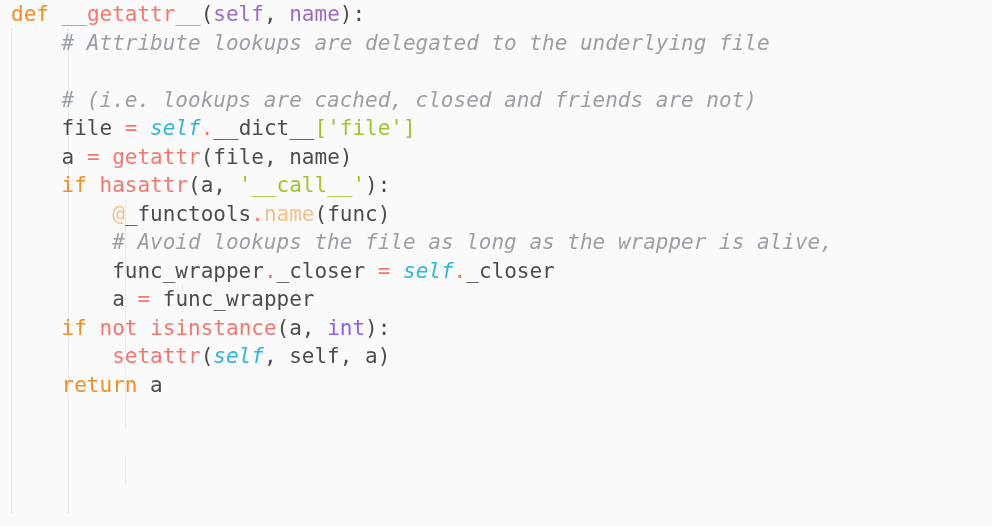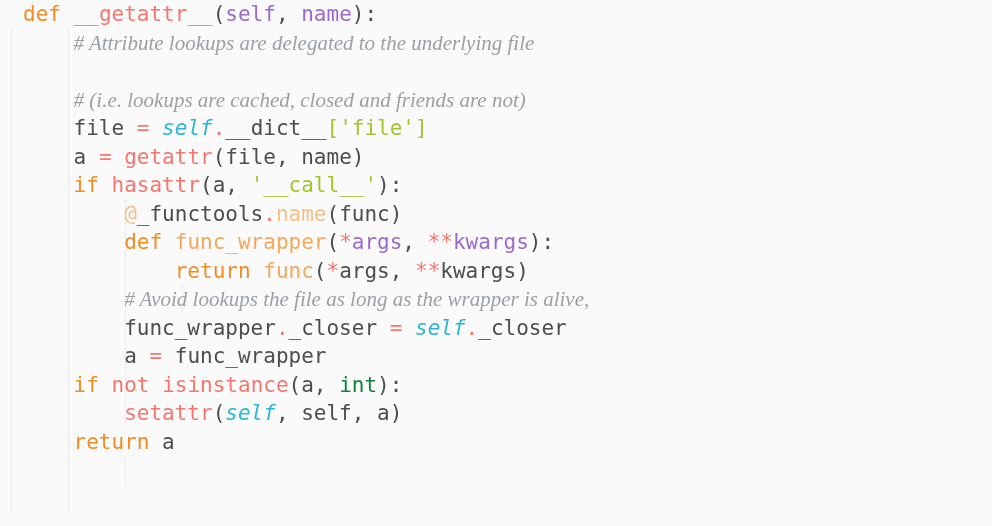--- a/index.html
+++ b/index.html
@@ -46,36 +46,35 @@
     margin: 0;
   }
   .code-line {
     height: 28.5px;
     line-height: 28.5px;
     font-size: 21px;
     white-space: pre;
     letter-spacing: 0px;
     color: #4d4d4d;
     padding-left: 11px;
-    margin-left: 12px;
   }
 
   
   .t-kw        { color: #F08D24; }              
   .t-kw2       { color: #F4776E; }              
   .t-fn-def    { color: #F4776E; }              
   .t-builtin   { color: #F4776E; }              
   .t-param     { color: #9B6BC9; }              
   .t-self      { color: #2DB6D6; font-style: italic; }  
-  .t-type      { color: #15803d; }              
+  .t-type      { color: #8b5cf6; }              
   .t-str       { color: #9FC62A; }              
   .t-op        { color: #F4776E; }              
   .t-fname     { color: #F2A860; }              
   .t-plain     { color: #4d4d4d; }
-  .t-comment   { color: #9aa0a6; font-style: italic; font-family: Liberation Serif, serif; }
+  .t-comment   { color: #9aa0a6; font-style: italic; }
   .t-decorator { color: #F2C08A; }
 </style>
 </head>
 <body>
 
 <div id="code-viewer">
   <div class="guide-layer">
       <div class="indent-guide" style="left: 11px; top: 28.5px; height: 484.5px;"></div>
       <div class="indent-guide" style="left: 68.12px; top: 28.5px; height: 484.5px;"></div>
       <div class="indent-guide" style="left: 125.24px; top: 199.5px; height: 228px;"></div>
@@ -84,22 +83,20 @@
     </div>
   <div class="code-body">
       <div class="code-line"><span class="t-kw">def</span><span class="t-plain"> </span><span class="t-fn-def">__getattr__</span><span class="t-plain">(</span><span class="t-param">self</span><span class="t-plain">, </span><span class="t-param">name</span><span class="t-plain">):</span></div>
       <div class="code-line"><span class="t-plain">    </span><span class="t-comment"># Attribute lookups are delegated to the underlying file</span></div>
       <div class="code-line"><span class="t-plain">    </span></div>
       <div class="code-line"><span class="t-plain">    </span><span class="t-comment"># (i.e. lookups are cached, closed and friends are not)</span></div>
       <div class="code-line"><span class="t-plain">    </span><span class="t-plain">file </span><span class="t-op">=</span><span class="t-plain"> </span><span class="t-self">self</span><span class="t-op">.</span><span class="t-plain">__dict__</span><span class="t-str">[</span><span class="t-str">'file'</span><span class="t-str">]</span></div>
       <div class="code-line"><span class="t-plain">    </span><span class="t-plain">a </span><span class="t-op">=</span><span class="t-plain"> </span><span class="t-builtin">getattr</span><span class="t-plain">(file, name)</span></div>
       <div class="code-line"><span class="t-plain">    </span><span class="t-kw">if</span><span class="t-plain"> </span><span class="t-builtin">hasattr</span><span class="t-plain">(a, </span><span class="t-str">'__call__'</span><span class="t-plain">):</span></div>
       <div class="code-line"><span class="t-plain">        </span><span class="t-decorator">@</span><span class="t-plain">_functools</span><span class="t-op">.</span><span class="t-decorator">name</span><span class="t-plain">(func)</span></div>
-      <div class="code-line"><span class="t-plain">        </span><span class="t-kw">def</span><span class="t-plain"> </span><span class="t-fname">func_wrapper</span><span class="t-plain">(</span><span class="t-op">*</span><span class="t-param">args</span><span class="t-plain">, </span><span class="t-op">**</span><span class="t-param">kwargs</span><span class="t-plain">):</span></div>
-      <div class="code-line"><span class="t-plain">            </span><span class="t-kw">return</span><span class="t-plain"> </span><span class="t-fname">func</span><span class="t-plain">(</span><span class="t-op">*</span><span class="t-plain">args</span><span class="t-plain">, </span><span class="t-op">**</span><span class="t-plain">kwargs</span><span class="t-plain">)</span></div>
       <div class="code-line"><span class="t-plain">        </span><span class="t-comment"># Avoid lookups the file as long as the wrapper is alive,</span></div>
       <div class="code-line"><span class="t-plain">        </span><span class="t-plain">func_wrapper</span><span class="t-op">.</span><span class="t-plain">_closer </span><span class="t-op">=</span><span class="t-plain"> </span><span class="t-self">self</span><span class="t-op">.</span><span class="t-plain">_closer</span></div>
       <div class="code-line"><span class="t-plain">        </span><span class="t-plain">a </span><span class="t-op">=</span><span class="t-plain"> func_wrapper</span></div>
       <div class="code-line"><span class="t-plain">    </span><span class="t-kw">if</span><span class="t-plain"> </span><span class="t-kw2">not</span><span class="t-plain"> </span><span class="t-builtin">isinstance</span><span class="t-plain">(a, </span><span class="t-type">int</span><span class="t-plain">):</span></div>
       <div class="code-line"><span class="t-plain">        </span><span class="t-builtin">setattr</span><span class="t-plain">(</span><span class="t-self">self</span><span class="t-plain">, self, a)</span></div>
       <div class="code-line"><span class="t-plain">    </span><span class="t-kw">return</span><span class="t-plain"> a</span></div>
     </div>
 </div>
 
 </body></html>

